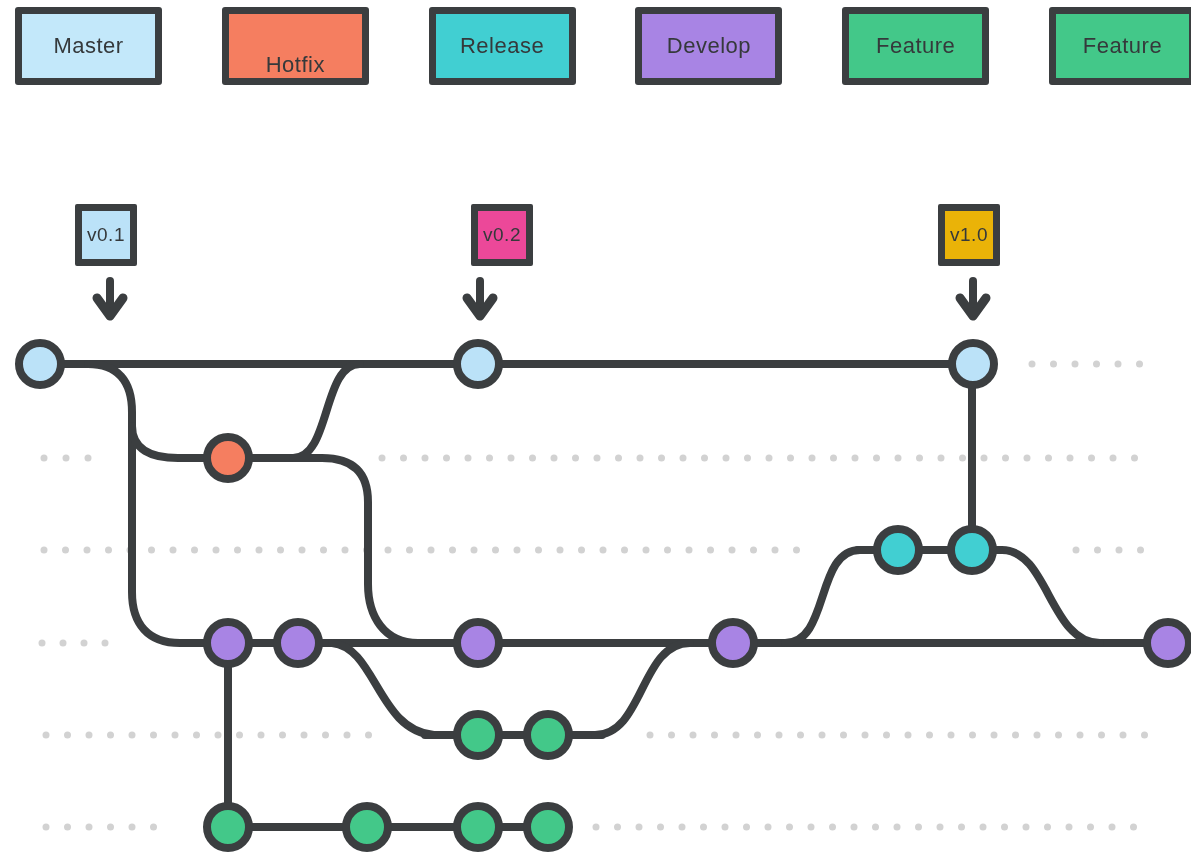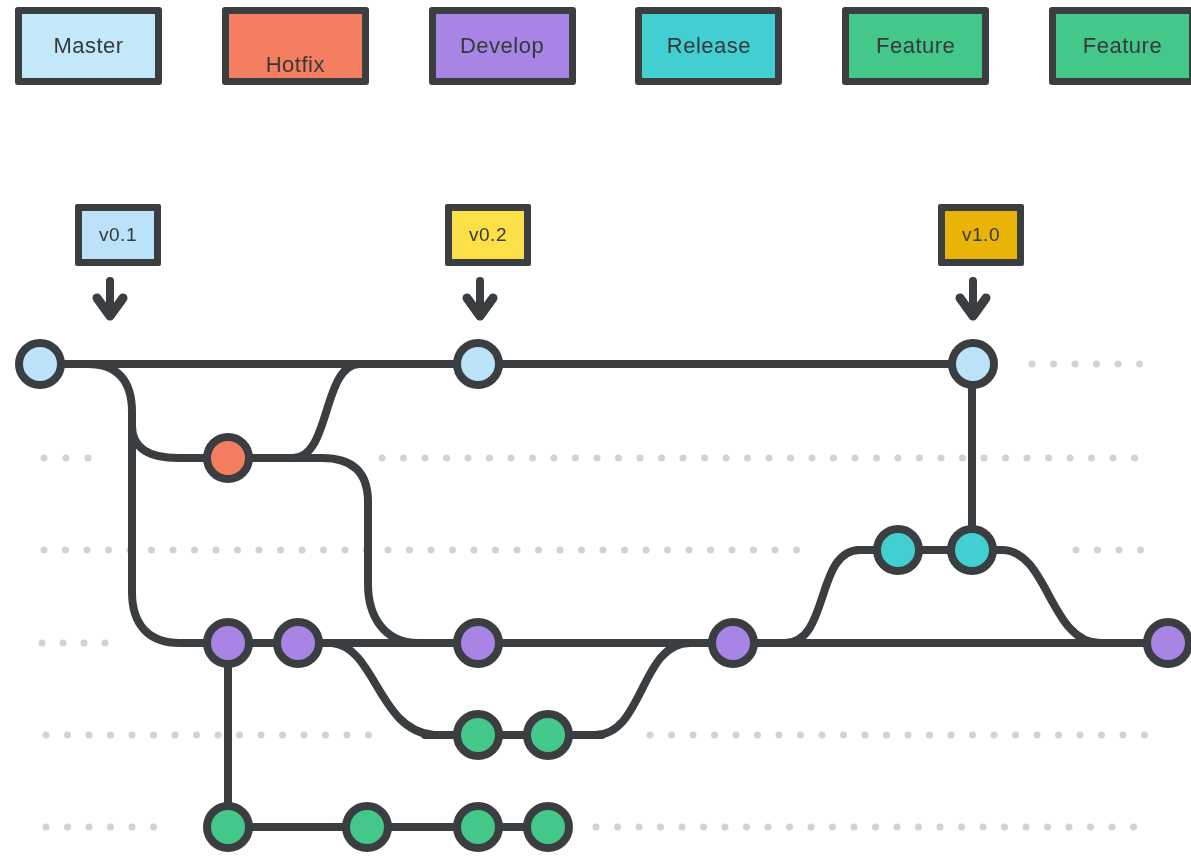--- a/index.html
+++ b/index.html
@@ -16,43 +16,43 @@
   .legend-box{
     width:147px;height:78px;box-sizing:border-box;
     border:7px solid #3B3E40;border-radius:3px;
     display:flex;align-items:center;justify-content:center;
   }
   .legend-label{
     font-size:22px;color:#35393B;letter-spacing:.5px;font-weight:500;
   }
   
   .tag-box{
-    position:absolute;top:204px;width:86px;height:62px;box-sizing:border-box;
+    position:absolute;top:204px;width:62px;height:62px;box-sizing:border-box;
     border:7px solid #3B3E40;border-radius:2px;
     display:flex;align-items:center;justify-content:center;
   }
   .tag-label{font-size:19px;color:#35393B;letter-spacing:.5px;font-weight:500;}
   svg{position:absolute;top:0;left:0;}
 </style>
 </head>
 <body>
 
 <div id="stage">
   <div id="legend">
       <div class="legend-box" style="background-color: rgb(195, 232, 250);">
         <span class="legend-label">Master</span>
       </div>
       <div class="legend-box" style="background-color: rgb(245, 126, 96); align-items: flex-end;">
         <span class="legend-label">Hotfix</span>
       </div>
+      <div class="legend-box" style="background-color: rgb(65, 207, 210);">
+        <span class="legend-label">Release</span>
+      </div>
       <div class="legend-box" style="background-color: rgb(168, 132, 228);">
         <span class="legend-label">Develop</span>
-      </div>
-      <div class="legend-box" style="background-color: rgb(65, 207, 210);">
-        <span class="legend-label">Release</span>
       </div>
       <div class="legend-box" style="background-color: rgb(67, 200, 137);">
         <span class="legend-label">Feature</span>
       </div>
       <div class="legend-box" style="background-color: rgb(67, 200, 137);">
         <span class="legend-label">Feature</span>
       </div>
     </div>
   <svg id="graph-svg" width="1191" height="856" viewBox="0 0 1191 856">
       <circle cx="1022" cy="364" r="3.5" fill="#D2D2D2"></circle>
@@ -252,20 +252,20 @@
       <path d="M 87 298 L 100 316 L 113 298" stroke="#3B3E40" stroke-width="9" stroke-linecap="round" stroke-linejoin="round" fill="none"></path>
       <path d="M 470 281 V 309" stroke="#3B3E40" stroke-width="8" stroke-linecap="round" fill="none"></path>
       <path d="M 457 298 L 470 316 L 483 298" stroke="#3B3E40" stroke-width="9" stroke-linecap="round" stroke-linejoin="round" fill="none"></path>
       <path d="M 963 281 V 309" stroke="#3B3E40" stroke-width="8" stroke-linecap="round" fill="none"></path>
       <path d="M 950 298 L 963 316 L 976 298" stroke="#3B3E40" stroke-width="9" stroke-linecap="round" stroke-linejoin="round" fill="none"></path>
     </svg>
   <div id="tags">
       <div class="tag-box" style="left: 65px; background-color: rgb(187, 226, 248);">
         <span class="tag-label">v0.1</span>
       </div>
-      <div class="tag-box" style="left: 435px; background-color: #fde047;">
+      <div class="tag-box" style="left: 461px; background-color: #ec4899;">
         <span class="tag-label">v0.2</span>
       </div>
       <div class="tag-box" style="left: 928px; background-color: #eab308;">
         <span class="tag-label">v1.0</span>
       </div>
     </div>
 </div>
 
 </body></html>

